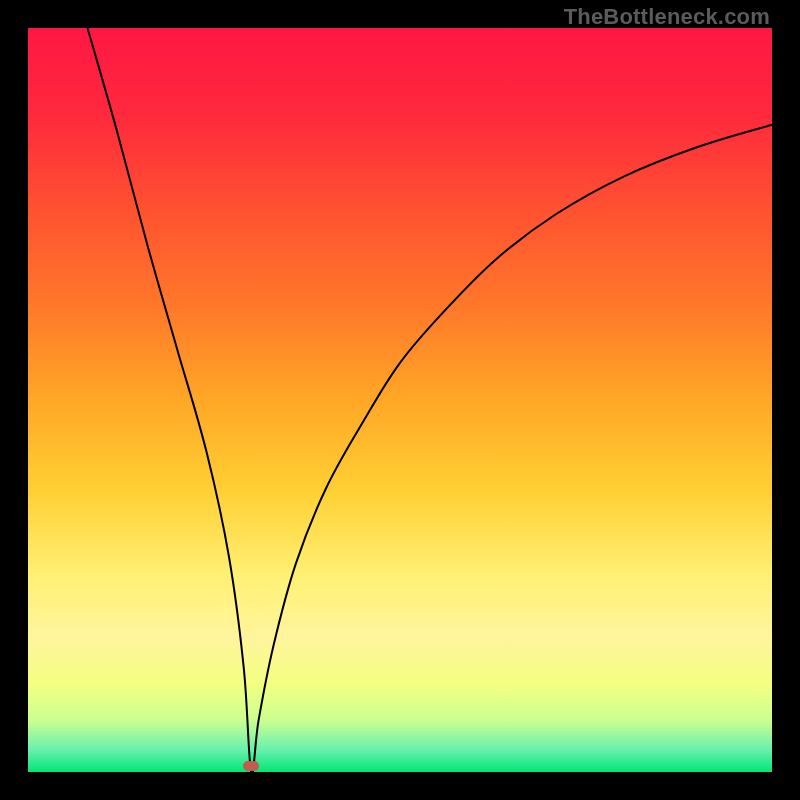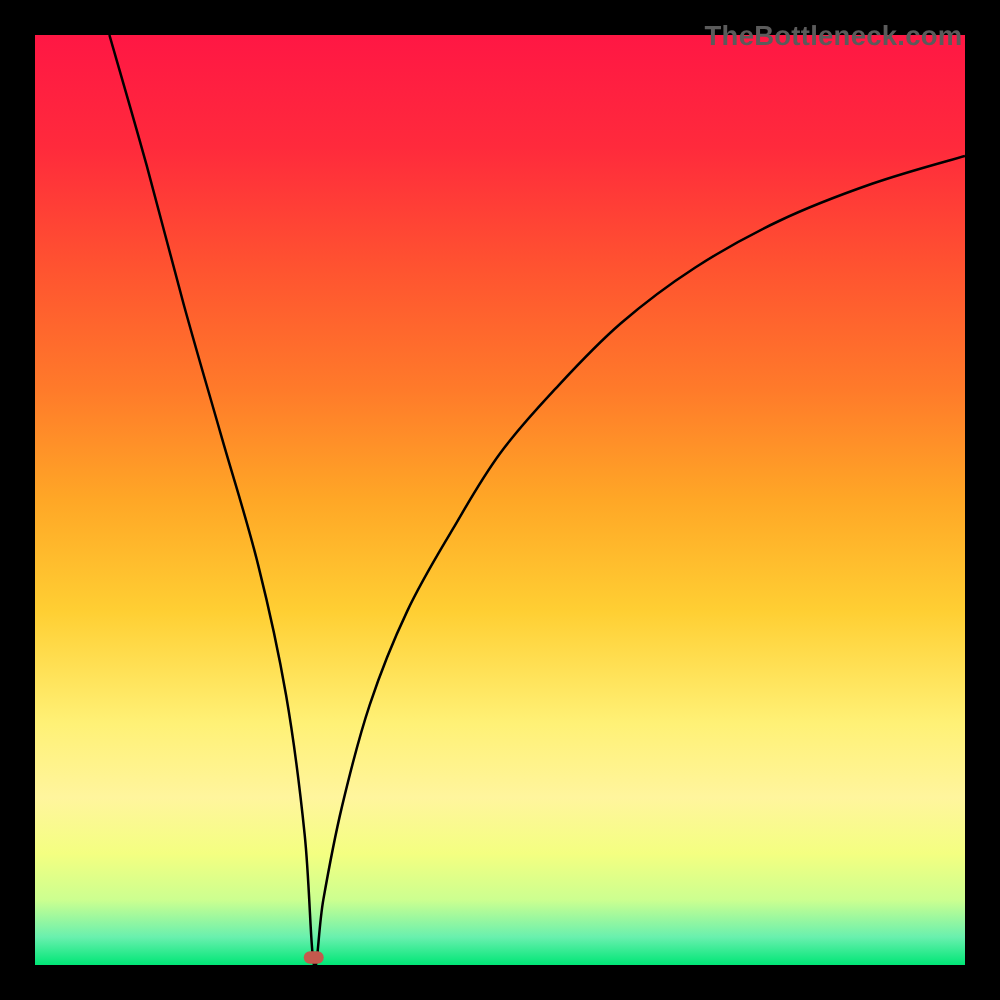--- a/index.html
+++ b/index.html
@@ -29,21 +29,21 @@
   }
   .gradient-bg {
     position: absolute;
     top: 0;
     left: 0;
     width: 100%;
     height: 100%;
   }
   .watermark {
     position: absolute;
-    top: 16px;
+    top: 4px;
     right: 30px;
     color: #5b5b5b;
     font-size: 22px;
     font-weight: bold;
     letter-spacing: 0.2px;
   }
   .curve-svg {
     position: absolute;
     top: 0;
     left: 0;

